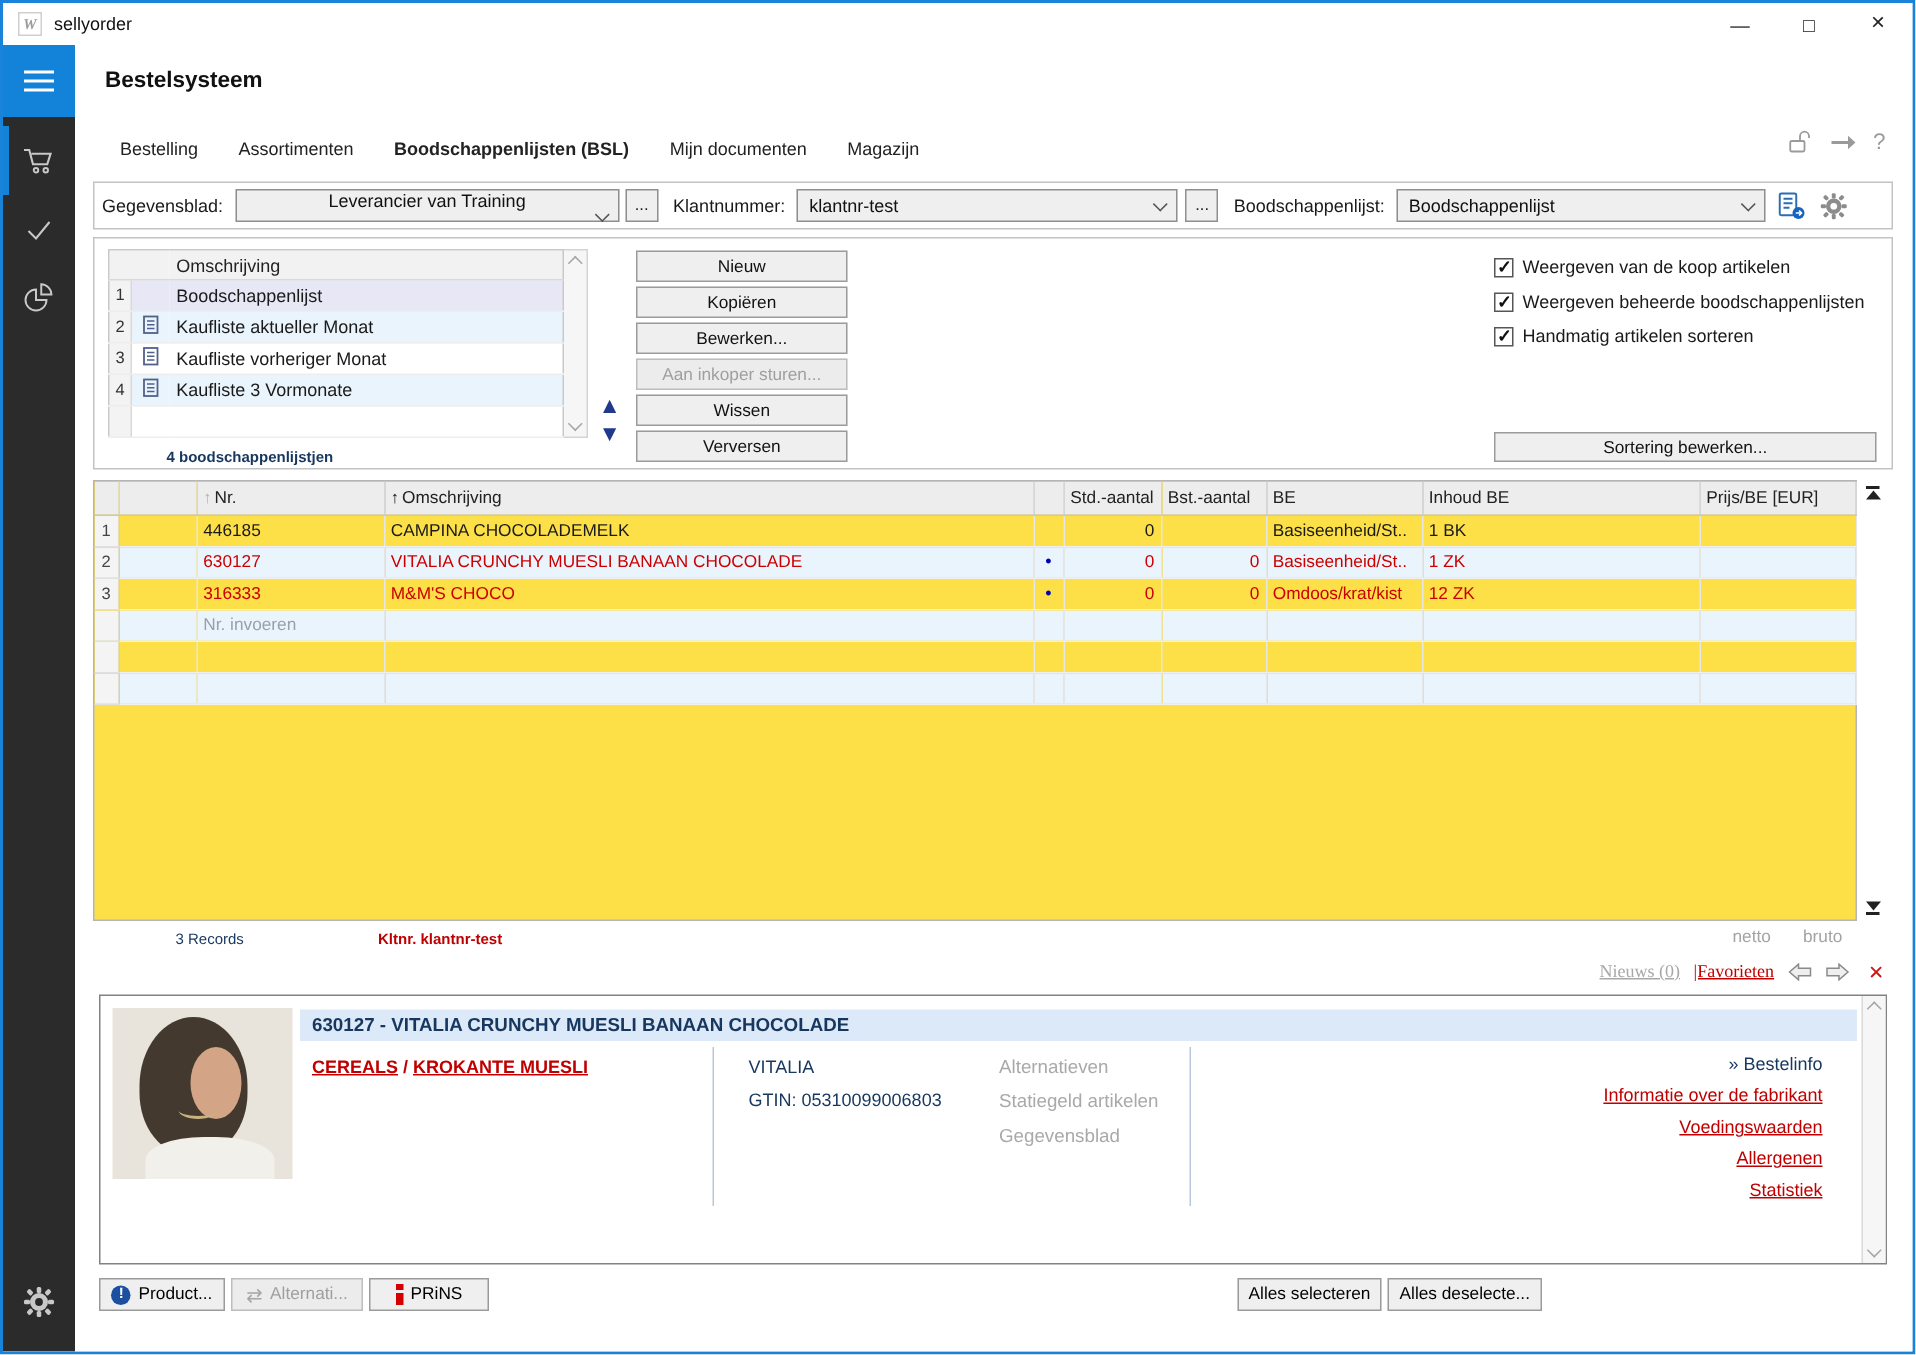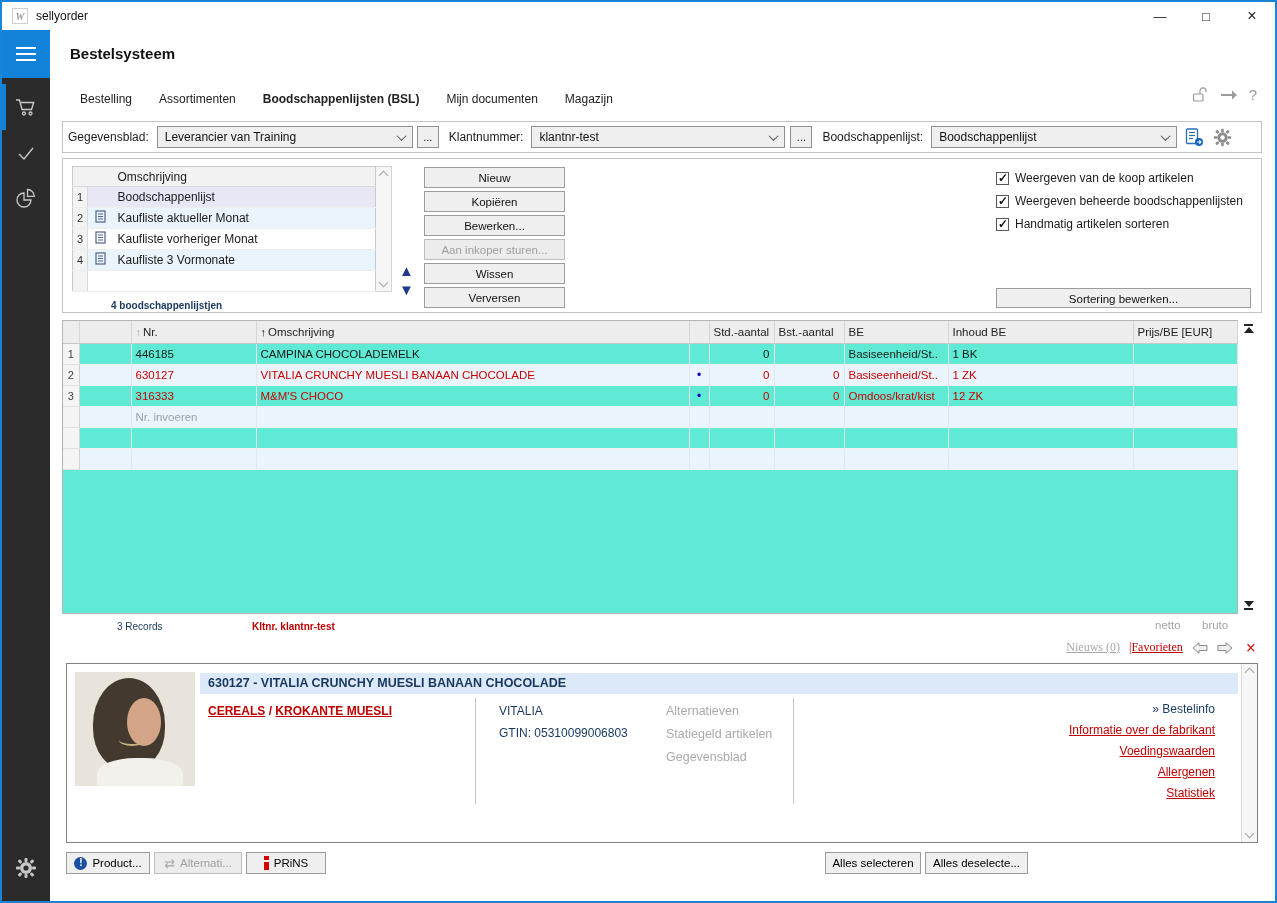--- a/index.html
+++ b/index.html
@@ -33,21 +33,21 @@
   .top-icons{position:absolute;right:18px;top:56px;display:flex;gap:11px;align-items:center;color:#9a9a9a;}
   .help-q{font-size:15px;color:#9a9a9a;}
   
   .filter-bar{position:absolute;left:12px;top:91px;width:1200px;height:32px;border:1px solid #c3c3c3;
               display:flex;align-items:center;padding-left:5px;font-size:12px;}
   .flabel{margin:0 8px 0 0;white-space:nowrap;}
   .dd{height:22px;background:#efefef;border:1px solid #8f8f8f;display:flex;align-items:center;
       padding:0 7px;font-size:12px;color:#111;}
   .dd .chev{width:7px;height:7px;border-left:1px solid #555;border-bottom:1px solid #555;
             transform:rotate(-45deg) translate(1px,-1px);margin-left:auto;flex:none;}
-  .dd-lev{width:256px;margin-right:4px;}
+  .dd-lev{width:256px;margin-right:4px;flex-direction:column;}
   .dd-kla{width:254px;margin-right:5px;}
   .dd-bsl{width:246px;margin-right:8px;}
   .more-btn{width:22px;height:22px;background:#efefef;border:1px solid #8f8f8f;display:grid;
             place-items:center;font-size:11px;margin-right:10px;flex:none;}
   .fgap{width:9px;flex:none;}
   
   .lists-section{position:absolute;left:12px;top:128px;width:1200px;height:155px;border:1px solid #c3c3c3;}
   .bsl-wrap{position:absolute;left:9px;top:7px;display:flex;}
   table.bsl{border-collapse:collapse;table-layout:fixed;width:304px;border:1px solid #c9c9c9;font-size:12px;}
   table.bsl th{height:20px;background:#f2f2f2;font-weight:normal;text-align:left;padding-left:5px;
@@ -70,21 +70,21 @@
   .bsl-buttons{position:absolute;left:361px;top:8px;width:141px;display:flex;flex-direction:column;gap:3px;}
   .btn{height:21px;background:#efefef;border:1px solid #9b9b9b;font-size:11.5px;text-align:center;
        line-height:19px;color:#111;font-family:"Liberation Sans",sans-serif;}
   .btn.disabled{color:#9f9f9f;border-color:#bdbdbd;background:#ececec;}
   .checks{position:absolute;left:933px;top:12px;display:flex;flex-direction:column;gap:9px;font-size:12px;}
   .check-row{display:flex;align-items:center;gap:6px;}
   .cb{width:13px;height:13px;border:1px solid #565656;background:#fff;position:relative;flex:none;}
   .cb.checked::after{content:"✓";position:absolute;left:1px;top:-2px;font-size:12px;font-weight:bold;color:#111;}
   .sort-btn{position:absolute;left:933px;top:129px;width:255px;height:20px;line-height:18px;}
   
-  .articles{position:absolute;left:12px;top:290px;width:1176px;height:294px;border:1px solid #b5b5b5;background:#5eead4;}
+  .articles{position:absolute;left:12px;top:290px;width:1176px;height:294px;border:1px solid #b5b5b5;background:#fde047;}
   table.art{border-collapse:collapse;table-layout:fixed;width:1174px;font-size:11.5px;}
   table.art th{height:22px;background:#ededed;font-weight:normal;color:#222;border-right:1px solid #d6d6d6;
                border-bottom:1px solid #c6c6c6;padding:0 4px;text-align:left;white-space:nowrap;overflow:hidden;}
   table.art td{height:21px;border-right:1px solid #e6e6e6;border-bottom:1px solid #f0f0f0;padding:0 4px;
                white-space:nowrap;overflow:hidden;}
   table.art td.anum{background:#f4f4f4;border-right:1px solid #d0d0d0;border-bottom:1px solid #e0e0e0;
                     text-align:center;font-size:11px;color:#444;padding:0;}
   tr.r-alt{background:#eaf4fc;}
   tr.red td{color:#cc0000;}
   th.ra,td.ra{text-align:right;}

